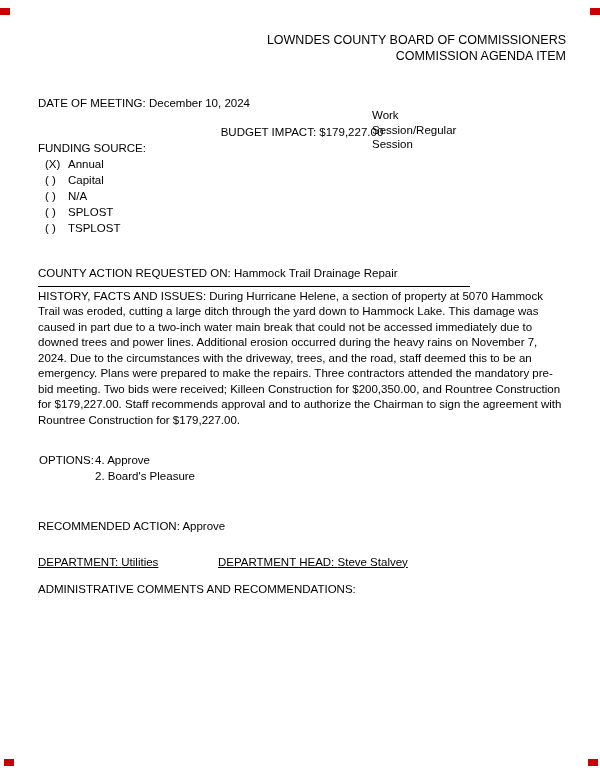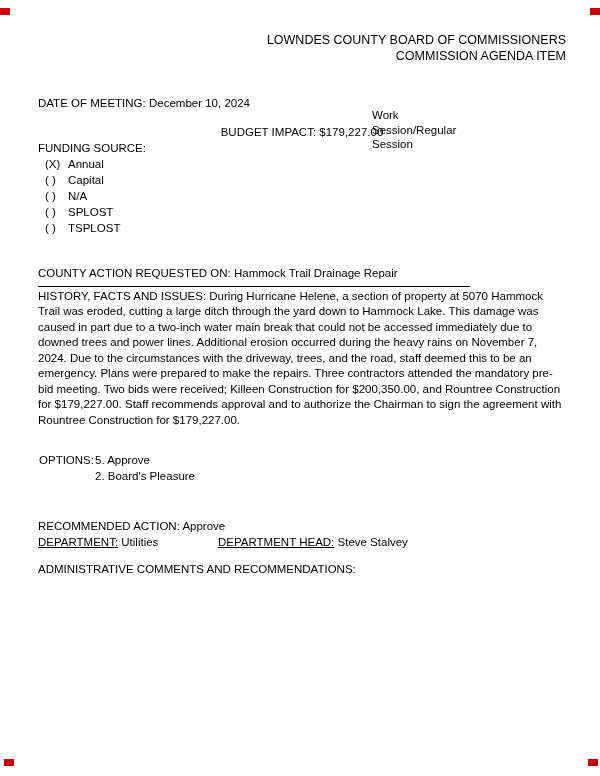--- a/index.html
+++ b/index.html
@@ -43,21 +43,21 @@
   .county-action {
     margin-top: 30px;
     width: 432px;
     border-bottom: 1px solid #000000;
     padding-bottom: 4px;
   }
   .history-par { margin: 2px 0 0 0; }
   .options-row { margin-top: 25px; display: flex; }
   .options-label { width: 57px; text-align: center; }
   .recommended-row { margin-top: 35px; }
-  .dept-row { margin-top: 0; display: flex; }
+  .dept-row { margin-top: 20px; display: flex; text-decoration: underline; }
   .dept-left { width: 180px; }
   .underline { text-decoration: underline; }
   .admin-row { margin-top: 12px; }
 </style>
 </head>
 <body>
 
 <div class="page">
 
   <div class="corner-mark corner-tl"></div>
@@ -101,21 +101,21 @@
     </div>
   </div>
 
   <div class="county-action"><span>COUNTY ACTION REQUESTED ON:</span> <span>Hammock Trail Drainage Repair</span></div>
 
   <p class="history-par"><span>HISTORY, FACTS AND ISSUES:</span> <span>During Hurricane Helene, a section of property at 5070 Hammock Trail was eroded, cutting a large ditch through the yard down to Hammock Lake. This damage was caused in part due to a two-inch water main break that could not be accessed immediately due to downed trees and power lines. Additional erosion occurred during the heavy rains on November 7, 2024. Due to the circumstances with the driveway, trees, and the road, staff deemed this to be an emergency. Plans were prepared to make the repairs. Three contractors attended the mandatory pre-bid meeting. Two bids were received; Killeen Construction for $200,350.00, and Rountree Construction for $179,227.00. Staff recommends approval and to authorize the Chairman to sign the agreement with Rountree Construction for $179,227.00.</span></p>
 
   <div class="options-row">
     <span class="options-label">OPTIONS:</span>
     <span>
-      <div>5. Approve</div>
+      <div>4. Approve</div>
       <div>2. Board's Pleasure</div>
     </span>
   </div>
 
   <div class="recommended-row"><span>RECOMMENDED ACTION:</span> <span>Approve</span></div>
 
   <div class="dept-row">
     <span class="dept-left"><span class="underline">DEPARTMENT:</span> <span>Utilities</span></span>
     <span><span class="underline">DEPARTMENT HEAD:</span> <span>Steve Stalvey</span></span>
   </div>

